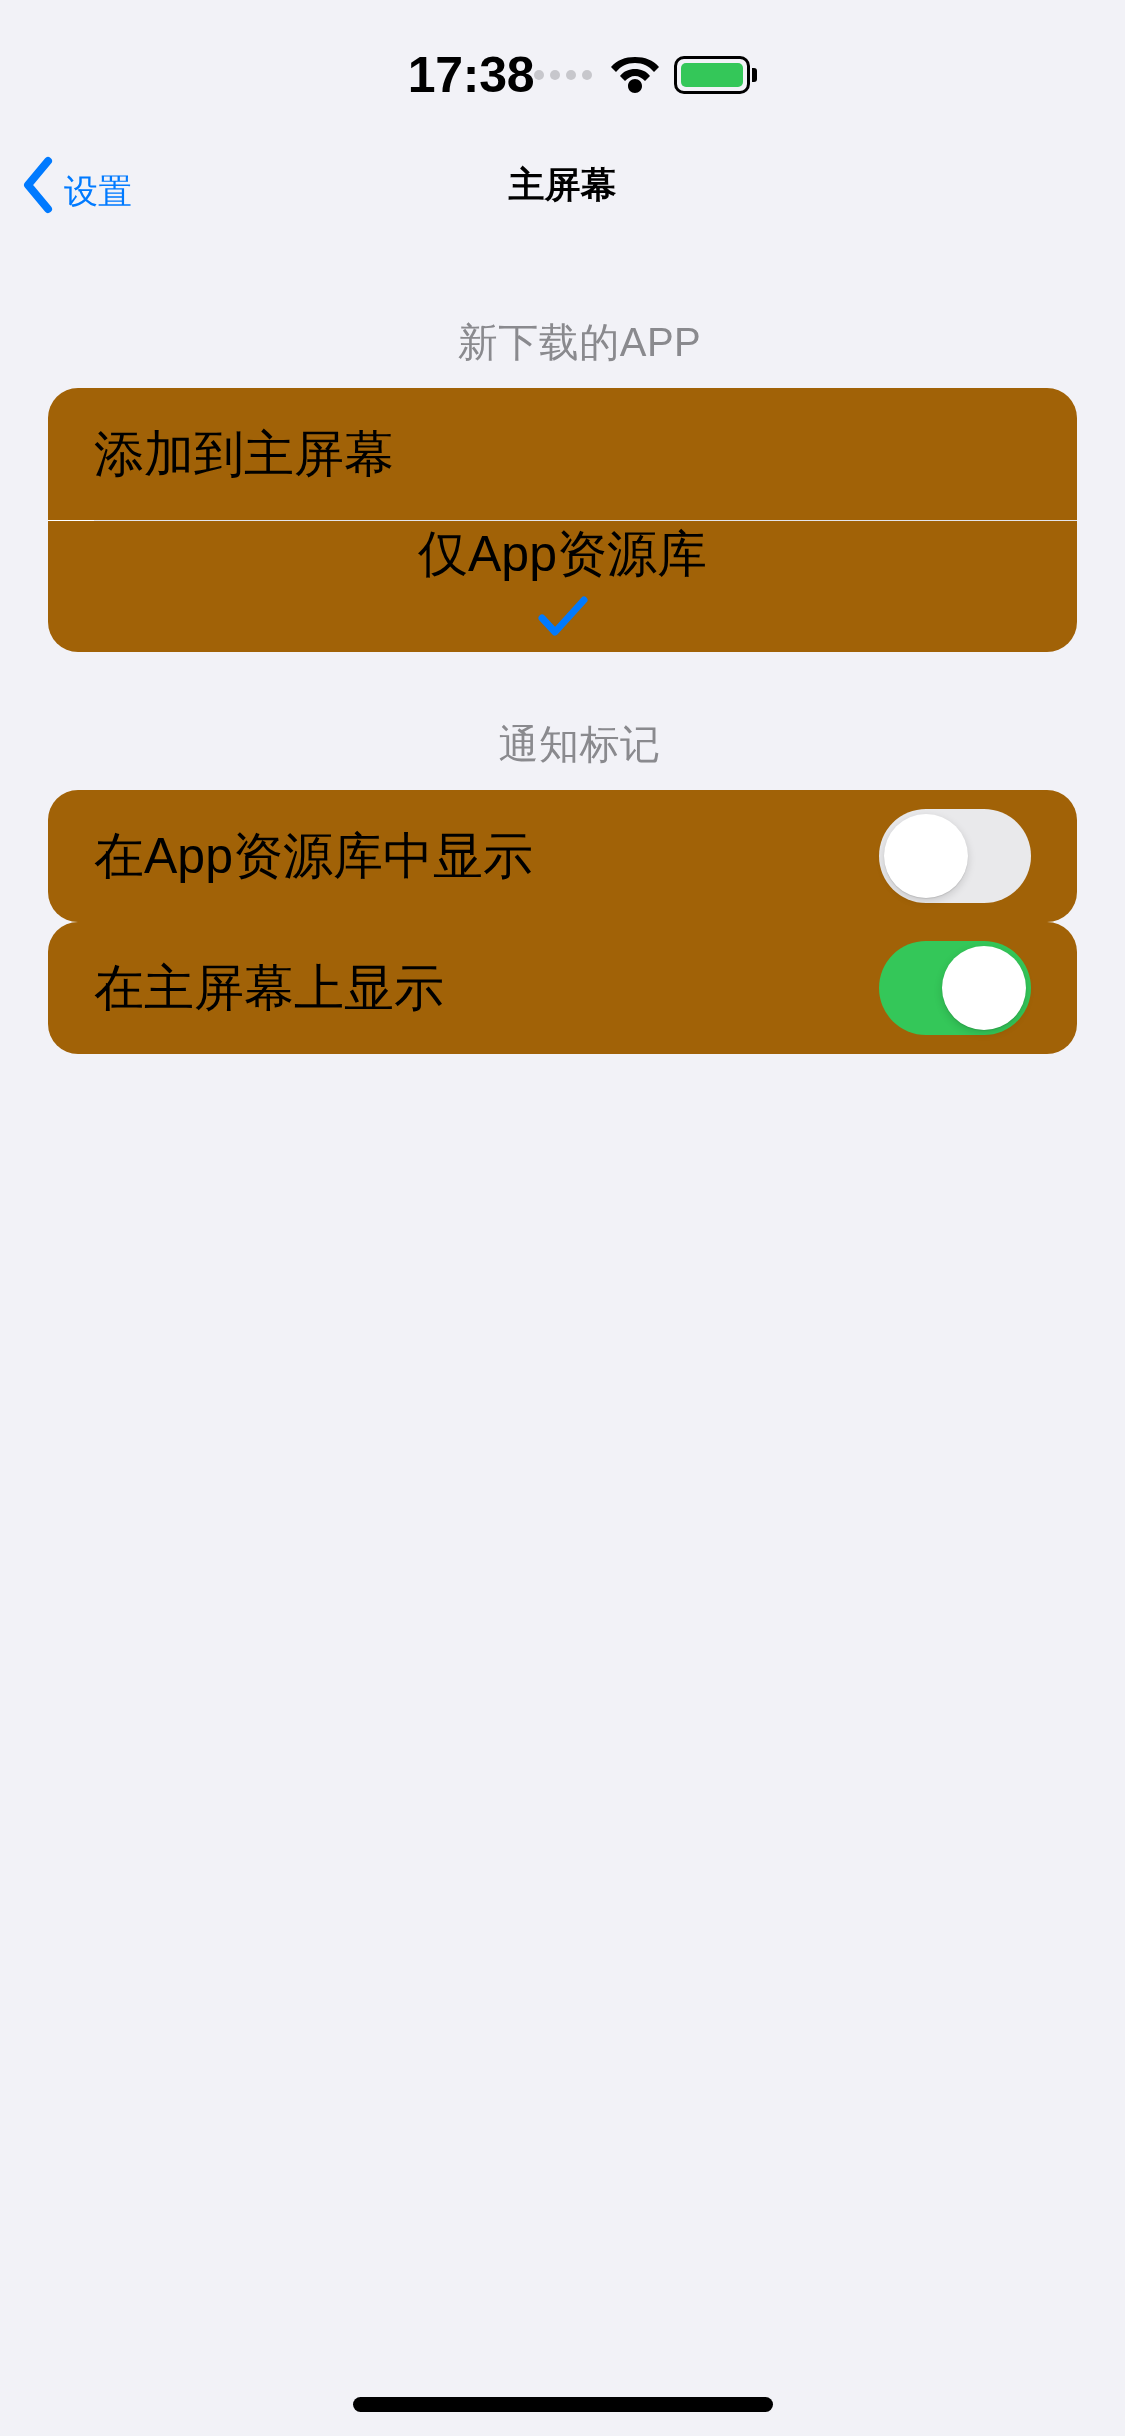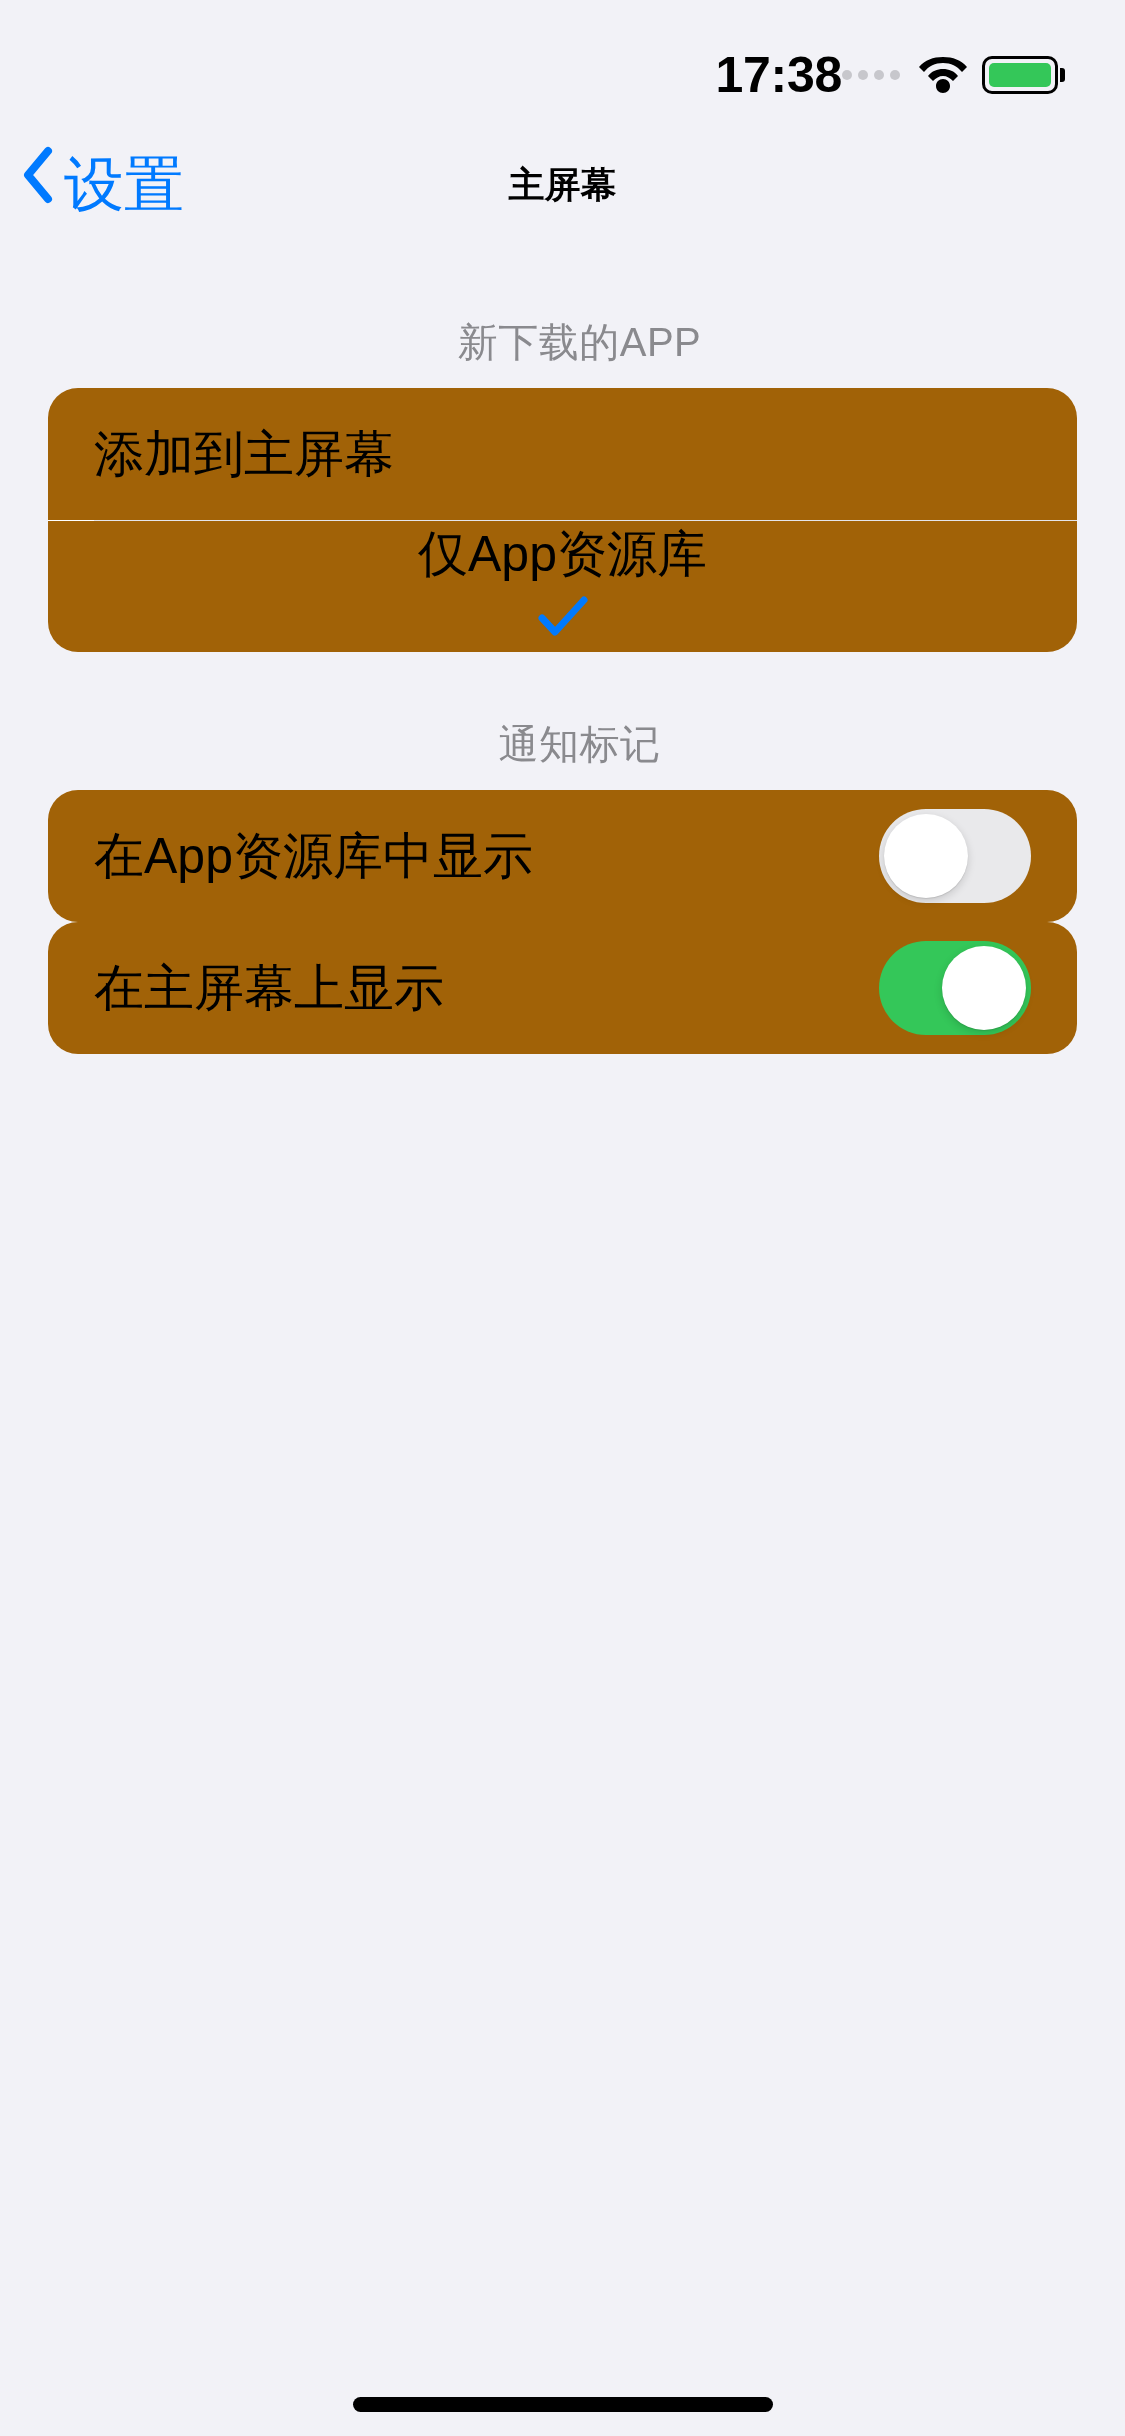--- a/index.html
+++ b/index.html
@@ -13,21 +13,21 @@
       height: 2436px;
       background: #f2f2f7;
       font-family: -apple-system, BlinkMacSystemFont, "Helvetica Neue", Arial, sans-serif;
       position: relative;
       overflow: hidden;
     }
 
     
     .status-bar {
       display: flex;
-      justify-content: flex-end;
+      justify-content: center;
       align-items: center;
       padding: 40px 60px 10px 100px;
       height: 120px;
     }
     .status-time {
       font-size: 50px;
       font-weight: 600;
       color: #000;
       letter-spacing: -0.3px;
     }
@@ -79,23 +79,23 @@
     
     .nav-bar {
       display: flex;
       align-items: center;
       height: 130px;
       position: relative;
       padding: 0 20px;
     }
     .nav-back {
       display: flex;
-      align-items: flex-start;
+      align-items: flex-end;
       color: #007aff;
-      font-size: 60px;
+      font-size: 34px;
       font-weight: 400;
       gap: 8px;
       cursor: pointer;
     }
     .nav-back svg { display: block; }
     .nav-title {
       position: absolute;
       left: 50%;
       transform: translateX(-50%);
       font-size: 36px;

